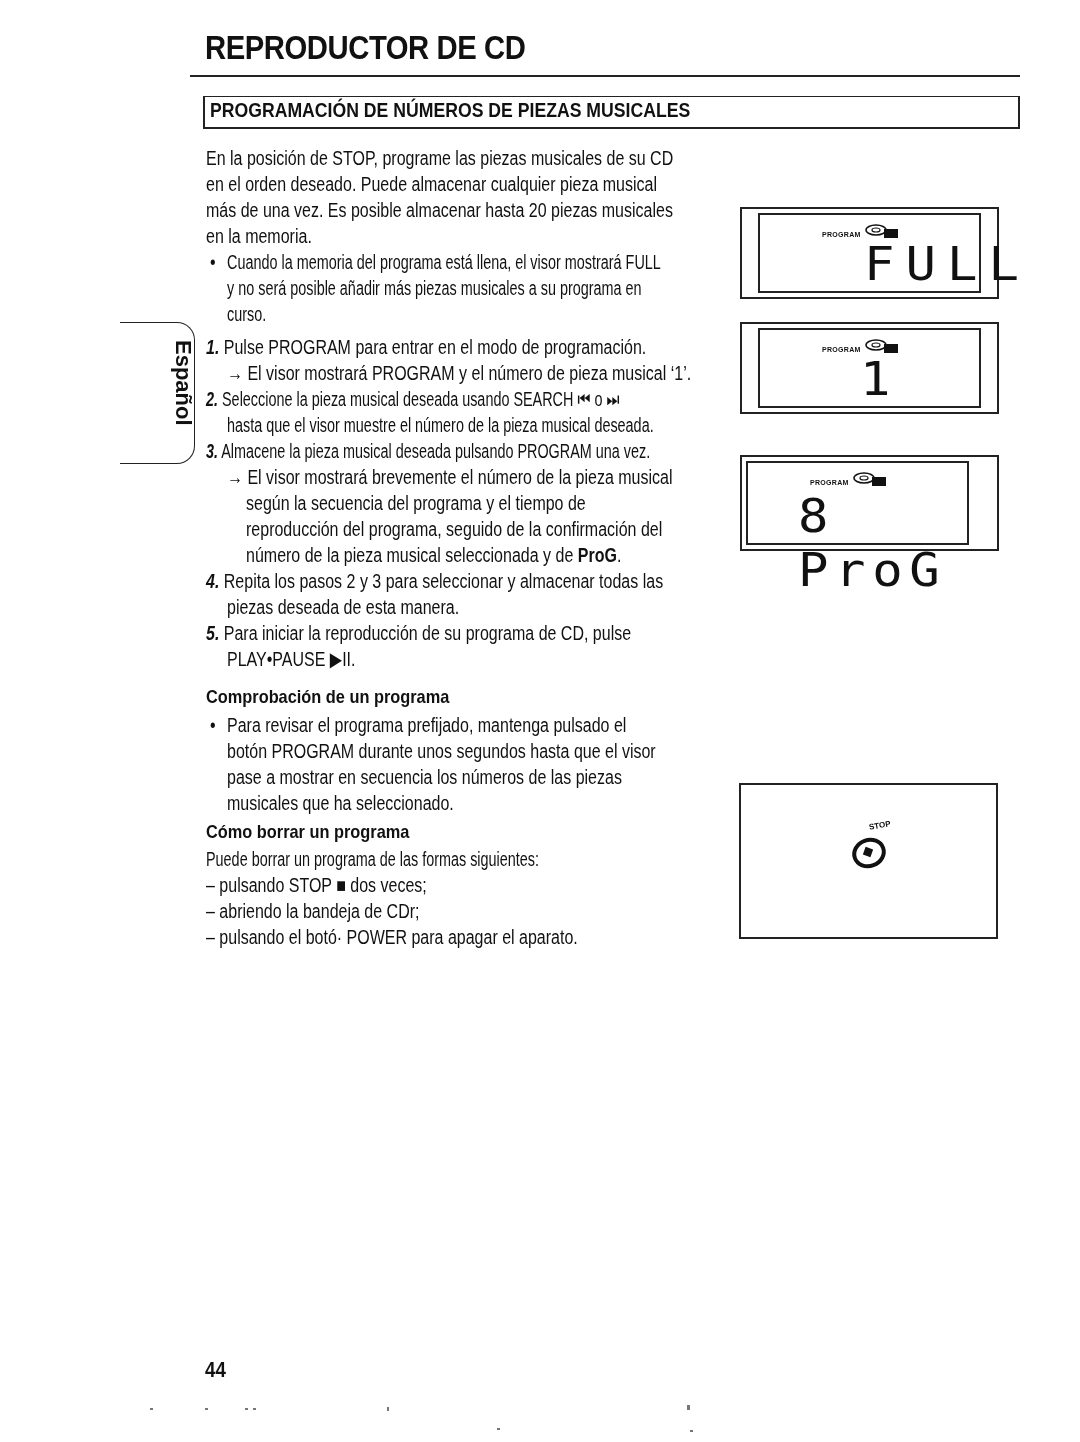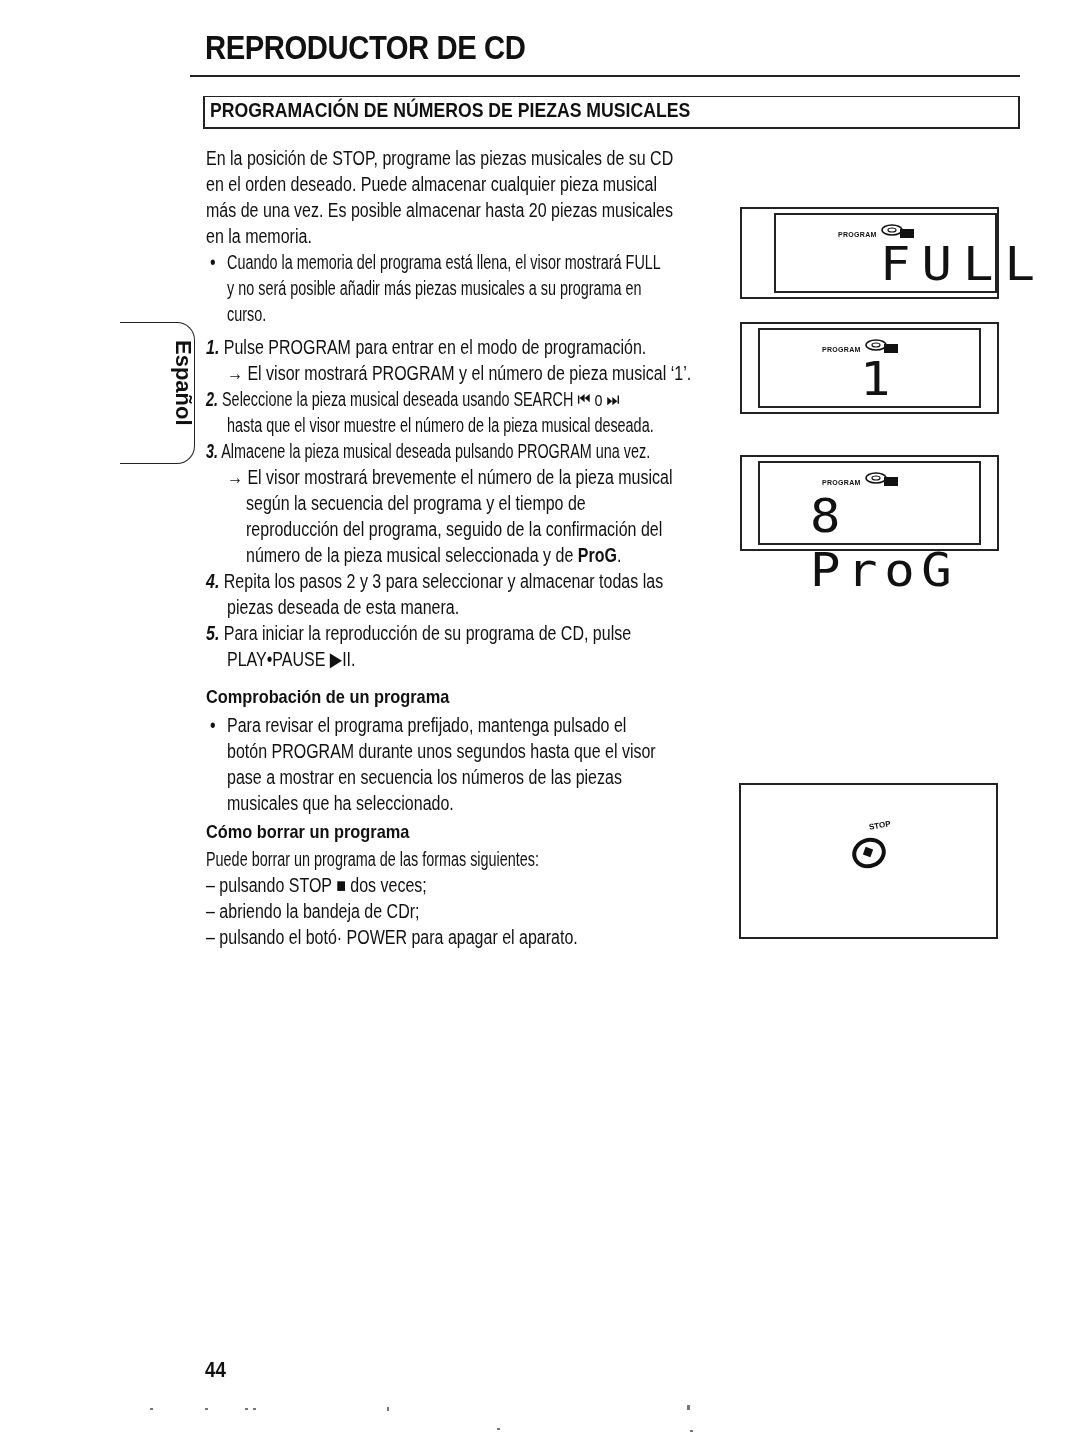--- a/index.html
+++ b/index.html
@@ -96,21 +96,21 @@
 <div class="abs txt" style="left:227px;top:764px;">pase a mostrar en secuencia los números de las piezas</div>
 <div class="abs txt" style="left:227px;top:790px;">musicales que ha seleccionado.</div>
 
 <div class="abs sub-h" style="left:206px;top:821px;">Cómo borrar un programa</div>
 <div class="abs txt-s" style="left:206px;top:846px;">Puede borrar un programa de las formas siguientes:</div>
 <div class="abs txt" style="left:206px;top:872px;">–  pulsando STOP ■ dos veces;</div>
 <div class="abs txt" style="left:206px;top:898px;">–  abriendo la bandeja de CDr;</div>
 <div class="abs txt" style="left:206px;top:924px;">–  pulsando el botó· POWER para apagar el aparato.</div>
 
 <div class="abs lcd-outer" style="left:740px;top:207px;width:255px;height:88px;">
-  <div class="lcd-inner" style="left:32px;top:4px;width:219px;height:76px;text-decoration:underline;">
+  <div class="lcd-inner" style="left:16px;top:4px;width:219px;height:76px;text-decoration:underline;">
     <div class="prog-lbl" style="left:62px;top:16px;">PROGRAM</div>
     <svg class="cd-ico" style="left:104px;top:8px;" viewBox="0 0 40 16">
       <ellipse cx="12" cy="7" rx="10" ry="5" fill="none" stroke="#111" stroke-width="1.5"></ellipse>
       <ellipse cx="12" cy="7" rx="4" ry="2" fill="none" stroke="#111" stroke-width="1.2"></ellipse>
       <rect x="20" y="6" width="14" height="9" fill="#111"></rect>
     </svg>
     <div class="seg" style="left:104px;top:22px;">FULL</div>
   </div>
 </div>
 
@@ -120,21 +120,21 @@
     <svg class="cd-ico" style="left:104px;top:8px;" viewBox="0 0 40 16">
       <ellipse cx="12" cy="7" rx="10" ry="5" fill="none" stroke="#111" stroke-width="1.5"></ellipse>
       <ellipse cx="12" cy="7" rx="4" ry="2" fill="none" stroke="#111" stroke-width="1.2"></ellipse>
       <rect x="20" y="6" width="14" height="9" fill="#111"></rect>
     </svg>
     <div class="seg" style="left:100px;top:22px;">1</div>
   </div>
 </div>
 
 <div class="abs lcd-outer" style="left:740px;top:455px;width:255px;height:92px;">
-  <div class="lcd-inner" style="left:16px;top:4px;width:219px;height:80px;">
+  <div class="lcd-inner" style="left:4px;top:4px;width:219px;height:80px;">
     <div class="prog-lbl" style="left:62px;top:16px;">PROGRAM</div>
     <svg class="cd-ico" style="left:104px;top:8px;" viewBox="0 0 40 16">
       <ellipse cx="12" cy="7" rx="10" ry="5" fill="none" stroke="#111" stroke-width="1.5"></ellipse>
       <ellipse cx="12" cy="7" rx="4" ry="2" fill="none" stroke="#111" stroke-width="1.2"></ellipse>
       <rect x="20" y="6" width="14" height="9" fill="#111"></rect>
     </svg>
     <div class="seg" style="left:50px;top:26px;letter-spacing:6px;">8 ProG</div>
   </div>
 </div>
 

